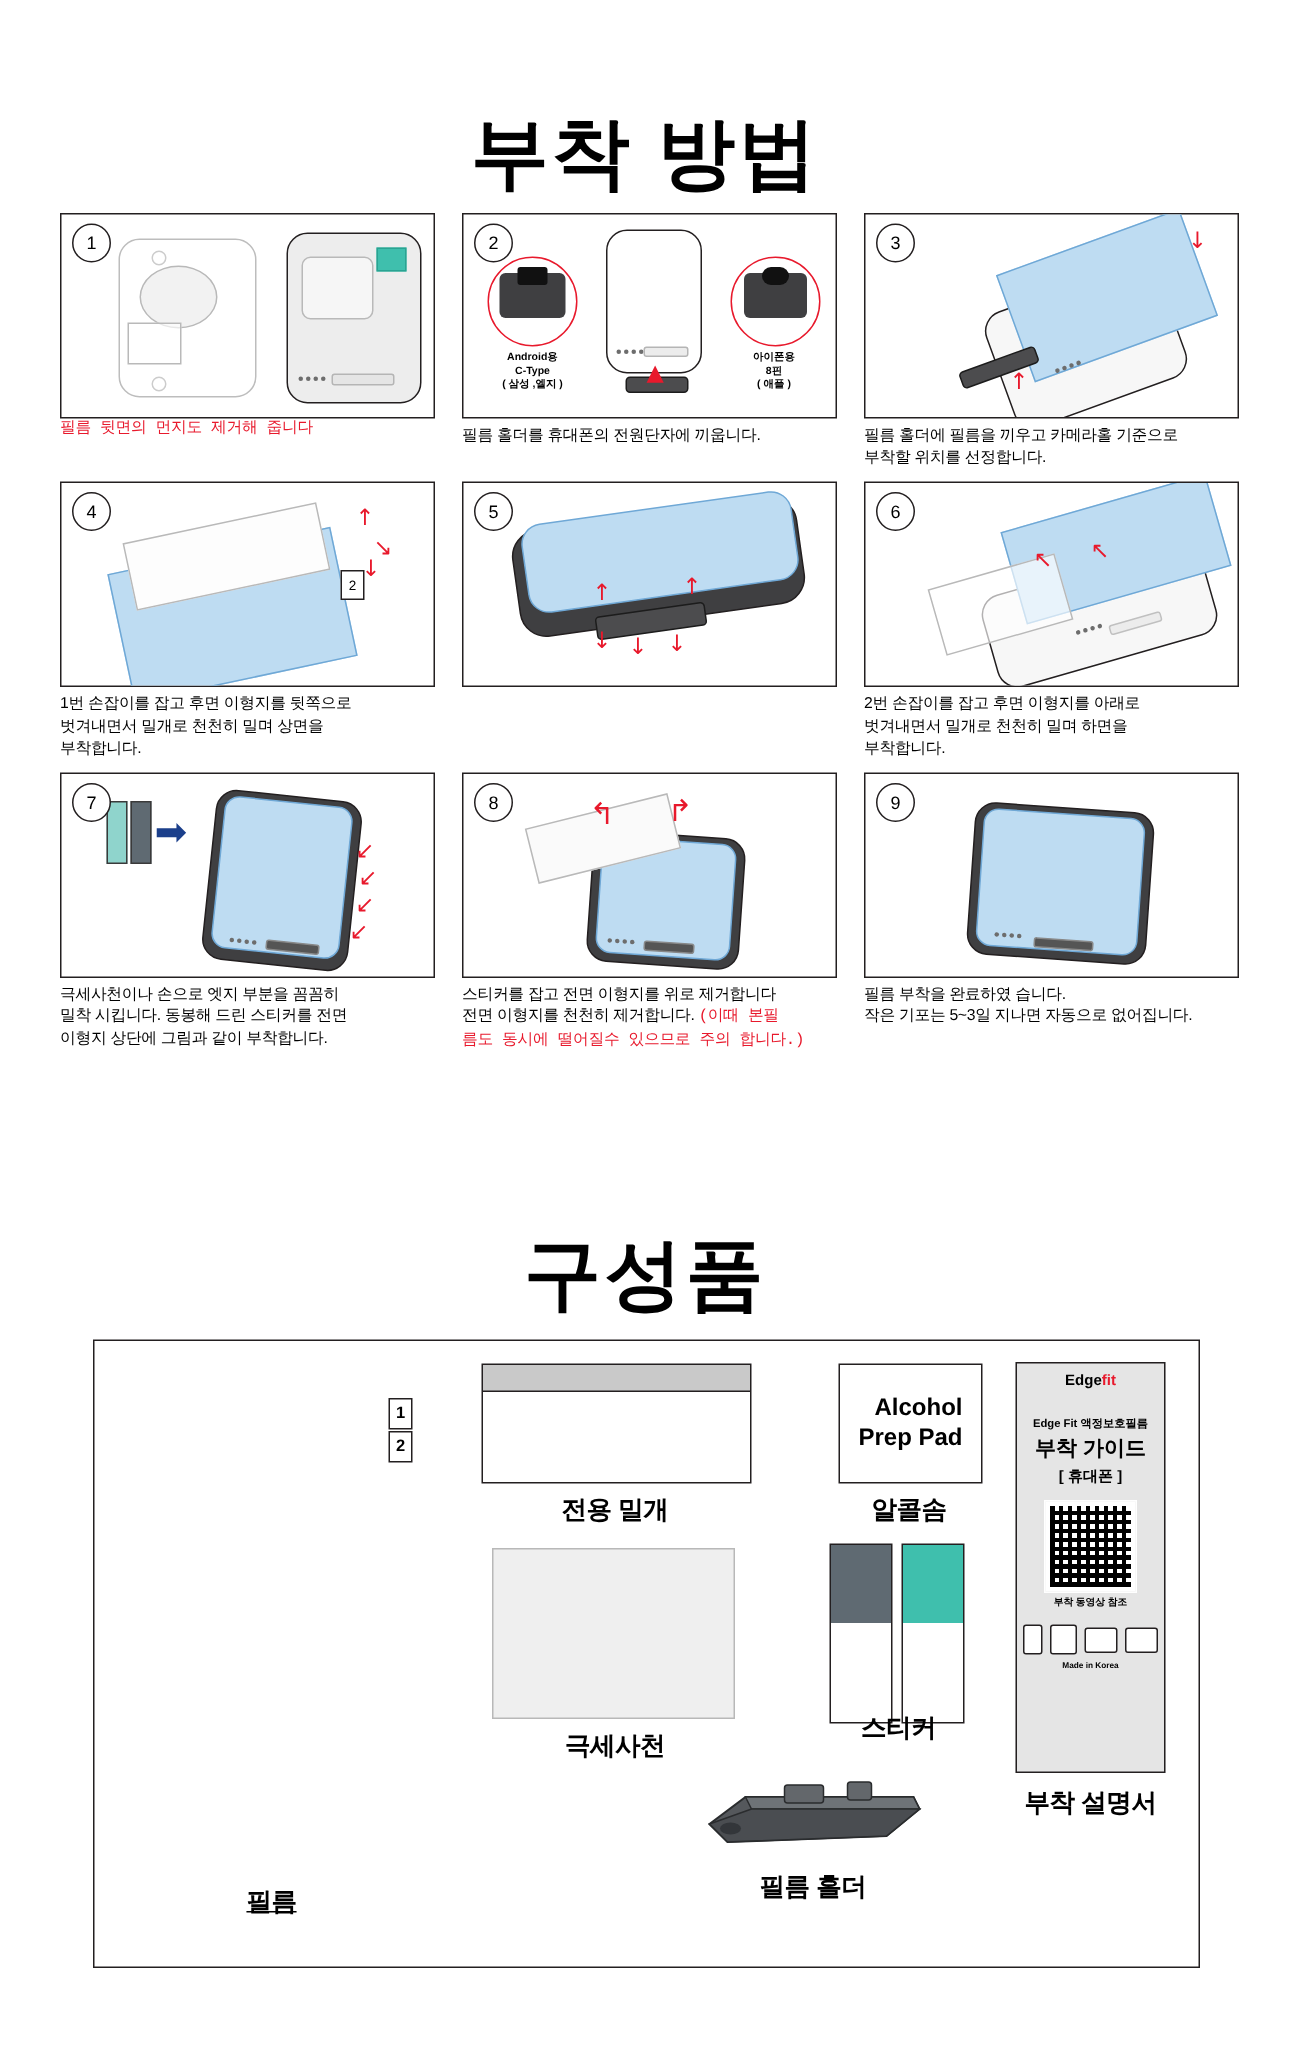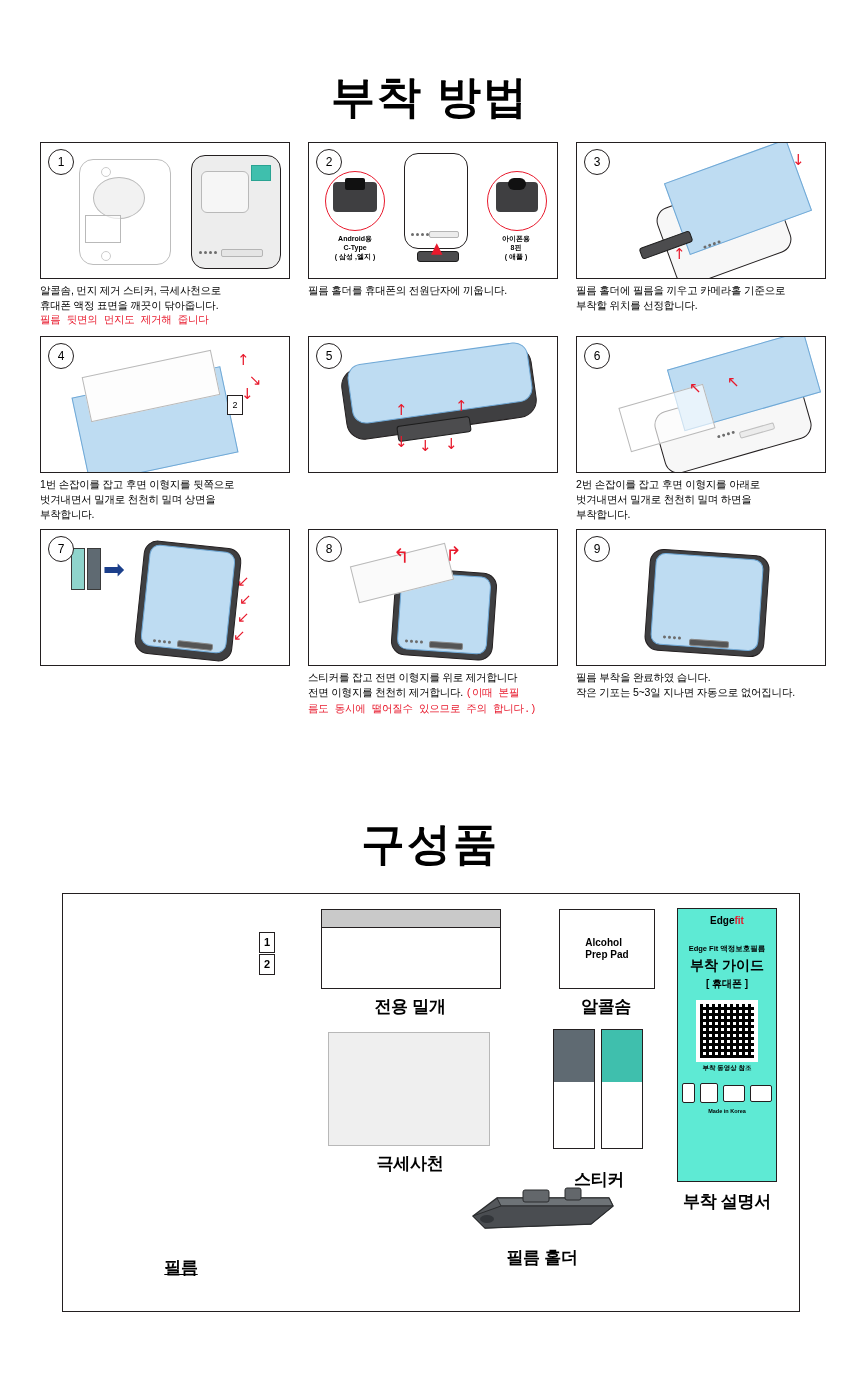--- a/index.html
+++ b/index.html
@@ -12,21 +12,21 @@
     height: 1380px;
     position: relative;
     font-family: "Liberation Sans", "DejaVu Sans", sans-serif;
     color: #000;
     overflow: hidden;
   }
 
   
   .main-title {
     text-align: center;
-    font-size: 44px;
+    font-size: 52px;
     font-weight: bold;
     letter-spacing: 2px;
     margin: 0;
     padding: 0;
   }
   #title-1 { position: absolute; top: 68px; left: 0; width: 860px; }
   #title-2 { position: absolute; top: 815px; left: 0; width: 860px; }
 
   
   #steps {
@@ -208,23 +208,23 @@
   
   #alcohol {
     position: absolute;
     left: 496px; top: 15px;
     width: 94px; height: 78px;
     border: 1.4px solid #231f20;
     background: #fff;
     display: flex; align-items: center; justify-content: center;
   }
   #alcohol .txt {
-    font-size: 10px;
+    font-size: 16px;
     font-weight: bold;
-    text-align: left;
+    text-align: right;
     line-height: 1.25;
   }
 
   
   #microfiber {
     position: absolute;
     left: 265px; top: 138px;
     width: 160px; height: 112px;
     background: #efefef;
     border: 1px solid #b8b8b8;
@@ -246,21 +246,21 @@
     position: absolute;
     left: 0; top: 0; right: 0; height: 52px;
   }
 
   
   #guide {
     position: absolute;
     left: 614px; top: 14px;
     width: 98px; height: 272px;
     border: 1.2px solid #231f20;
-    background: #5eead4;
+    background: #e5e5e5;
     text-align: center;
   }
   #guide .brand { font-size: 10px; font-weight: bold; margin-top: 6px; }
   #guide .brand .red { color: #e8192c; }
   #guide .sub { font-size: 7.5px; margin-top: 18px; font-weight: bold;}
   #guide .big { font-size: 14px; font-weight: bold; margin-top: 3px; }
   #guide .brk { font-size: 10px; font-weight: bold; margin-top: 2px; }
   #guide .qr {
     width: 54px; height: 54px;
     margin: 10px auto 0;
@@ -311,22 +311,20 @@
       <div class="film clear" style="left:160px; top:28px; width:46px; height:40px; border-radius:6px; background:#f6f6f6;"></div>
       <div class="teal" style="position:absolute; left:210px; top:22px; width:18px; height:14px; border:1px solid #2aa392;"></div>
       <div class="dots" style="left:158px; top:108px;">
           <i></i>
           <i></i>
           <i></i>
           <i></i>
         </div>
       <div class="speaker" style="left:180px; top:106px; width:40px; height:6px; border:1px solid #b5b5b5; background:#e5e5e5;"></div>
     </div>
-    <div class="step-caption">알콜솜, 먼지 제거 스티커, 극세사천으로
-휴대폰 액정 표면을 깨끗이 닦아줍니다.</div>
     <div class="step-caption cap-red" style="margin-top:0;">필름 뒷면의 먼지도 제거해 줍니다</div>
   </div>
 
   <div class="step">
     <div class="step-box">
       <div class="step-num">2</div>
 
       <div class="circle-zoom" style="left:16px; top:28px; width:58px; height:58px;">
         <div style="position:absolute; left:7px; top:10px; width:44px; height:30px; background:#3f3f41; border-radius:4px;"></div>
         <div style="position:absolute; left:19px; top:6px; width:20px; height:12px; background:#111; border-radius:2px;"></div>
@@ -439,20 +437,23 @@
       <div class="arrow-red" style="left:196px; top:80px;">↙</div>
       <div class="arrow-red" style="left:192px; top:98px;">↙</div>
       <div class="dots" style="left:112px; top:110px; transform:rotate(6deg);">
           <i></i>
           <i></i>
           <i></i>
           <i></i>
         </div>
       <div class="speaker" style="left:136px; top:112px; width:34px; height:5px; transform:rotate(6deg); border:1px solid #888; background:#555;"></div>
     </div>
+    <div class="step-caption">극세사천이나 손으로 엣지 부분을 꼼꼼히
+밀착 시킵니다. 동봉해 드린 스티커를 전면
+이형지 상단에 그림과 같이 부착합니다.</div>
   </div>
 
   <div class="step">
     <div class="step-box">
       <div class="step-num">8</div>
       <div class="phone dark" style="left:84px; top:40px; width:100px; height:86px; transform:rotate(4deg);"></div>
       <div class="film" style="left:90px; top:44px; width:88px; height:76px; transform:rotate(4deg); border-radius:10px;"></div>
       <div class="film clear" style="left:44px; top:24px; width:96px; height:36px; transform:rotate(-14deg); background:#fafafa;"></div>
       <div class="arrow-red" style="left:84px; top:16px; font-size:20px;">↰</div>
       <div class="arrow-red" style="left:136px; top:14px; font-size:20px;">↱</div>
@@ -511,21 +512,21 @@
   <div class="comp-label" style="left:258px; top:258px; width:178px;">극세사천</div>
 
   <div id="stickers">
     <div class="st" style="left:0;">
       <div class="cap" style="background:#5f6a72;"></div>
     </div>
     <div class="st" style="left:48px;">
       <div class="cap" style="background:#3fbfad;"></div>
     </div>
   </div>
-  <div class="comp-label" style="left:478px; top:274px; width:116px;">스티커</div>
+  <div class="comp-label" style="left:478px; top:246px; width:116px;">스티커</div>
 
   <div id="guide">
     <div class="brand">
       <span>Edge</span><span class="red">fit</span>
     </div>
     <div class="sub">Edge Fit 액정보호필름</div>
     <div class="big">부착 가이드</div>
     <div class="brk">[ 휴대폰 ]</div>
     <div class="qr"></div>
     <div class="qrcap">부착 동영상 참조</div>

